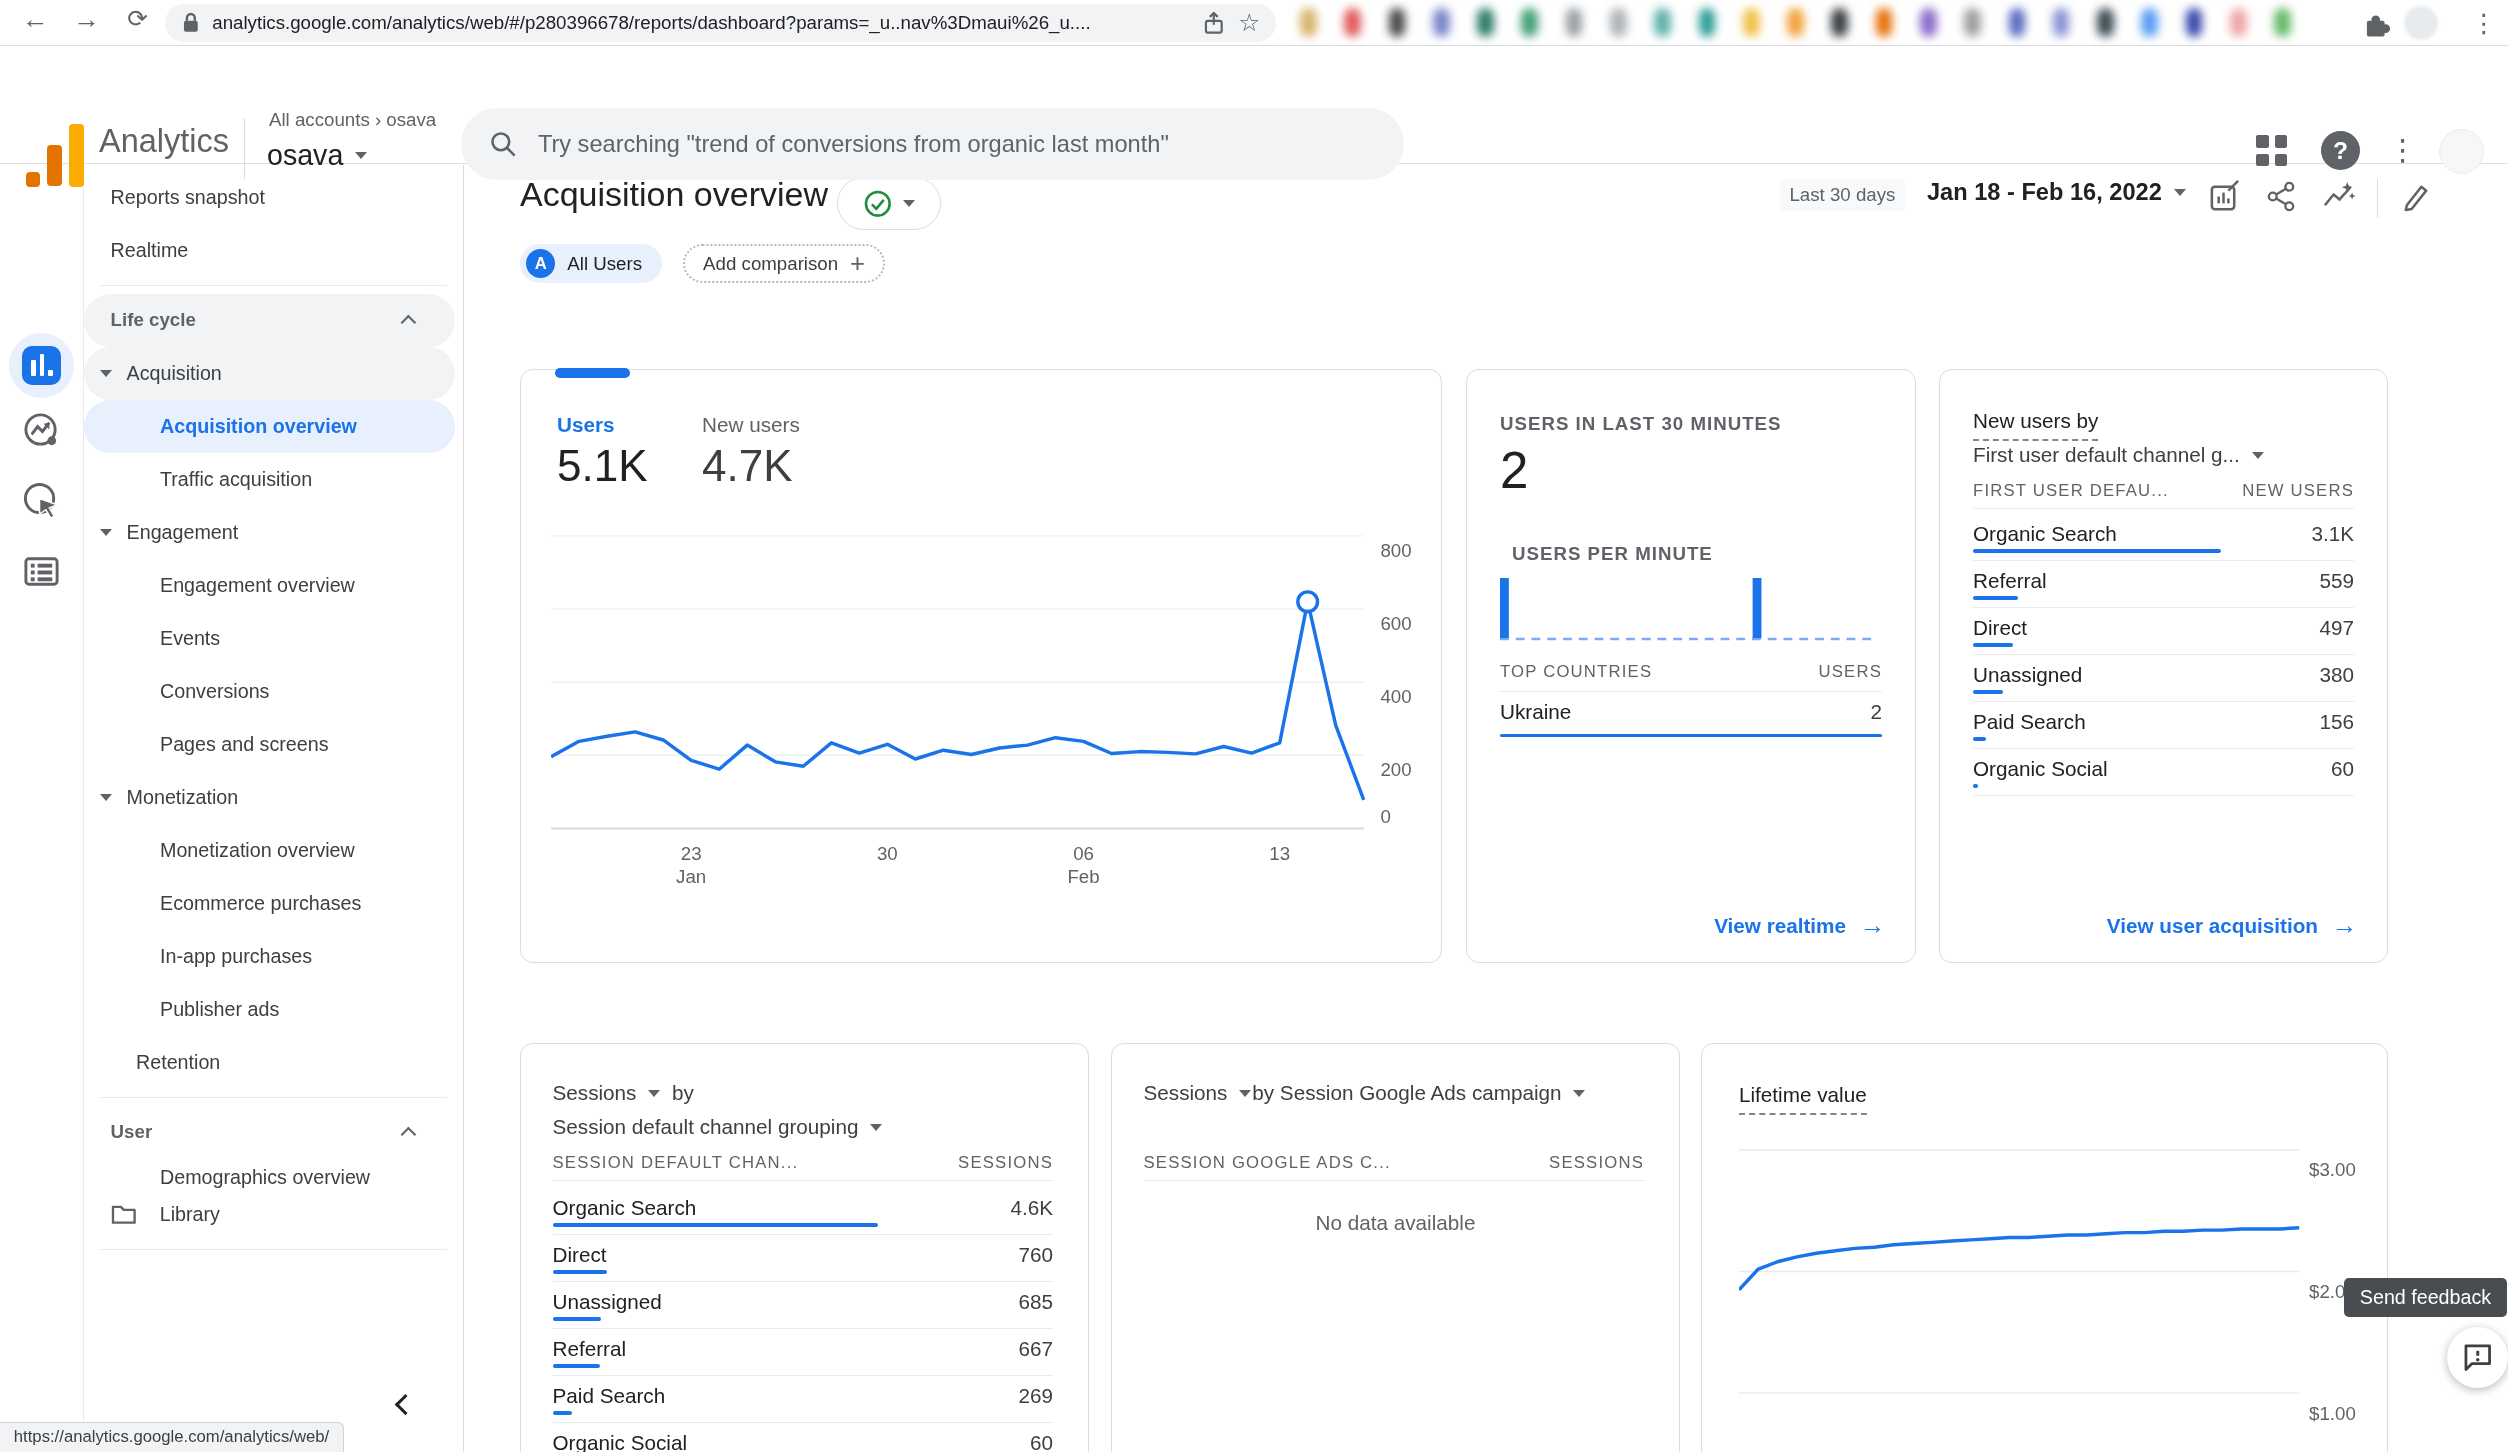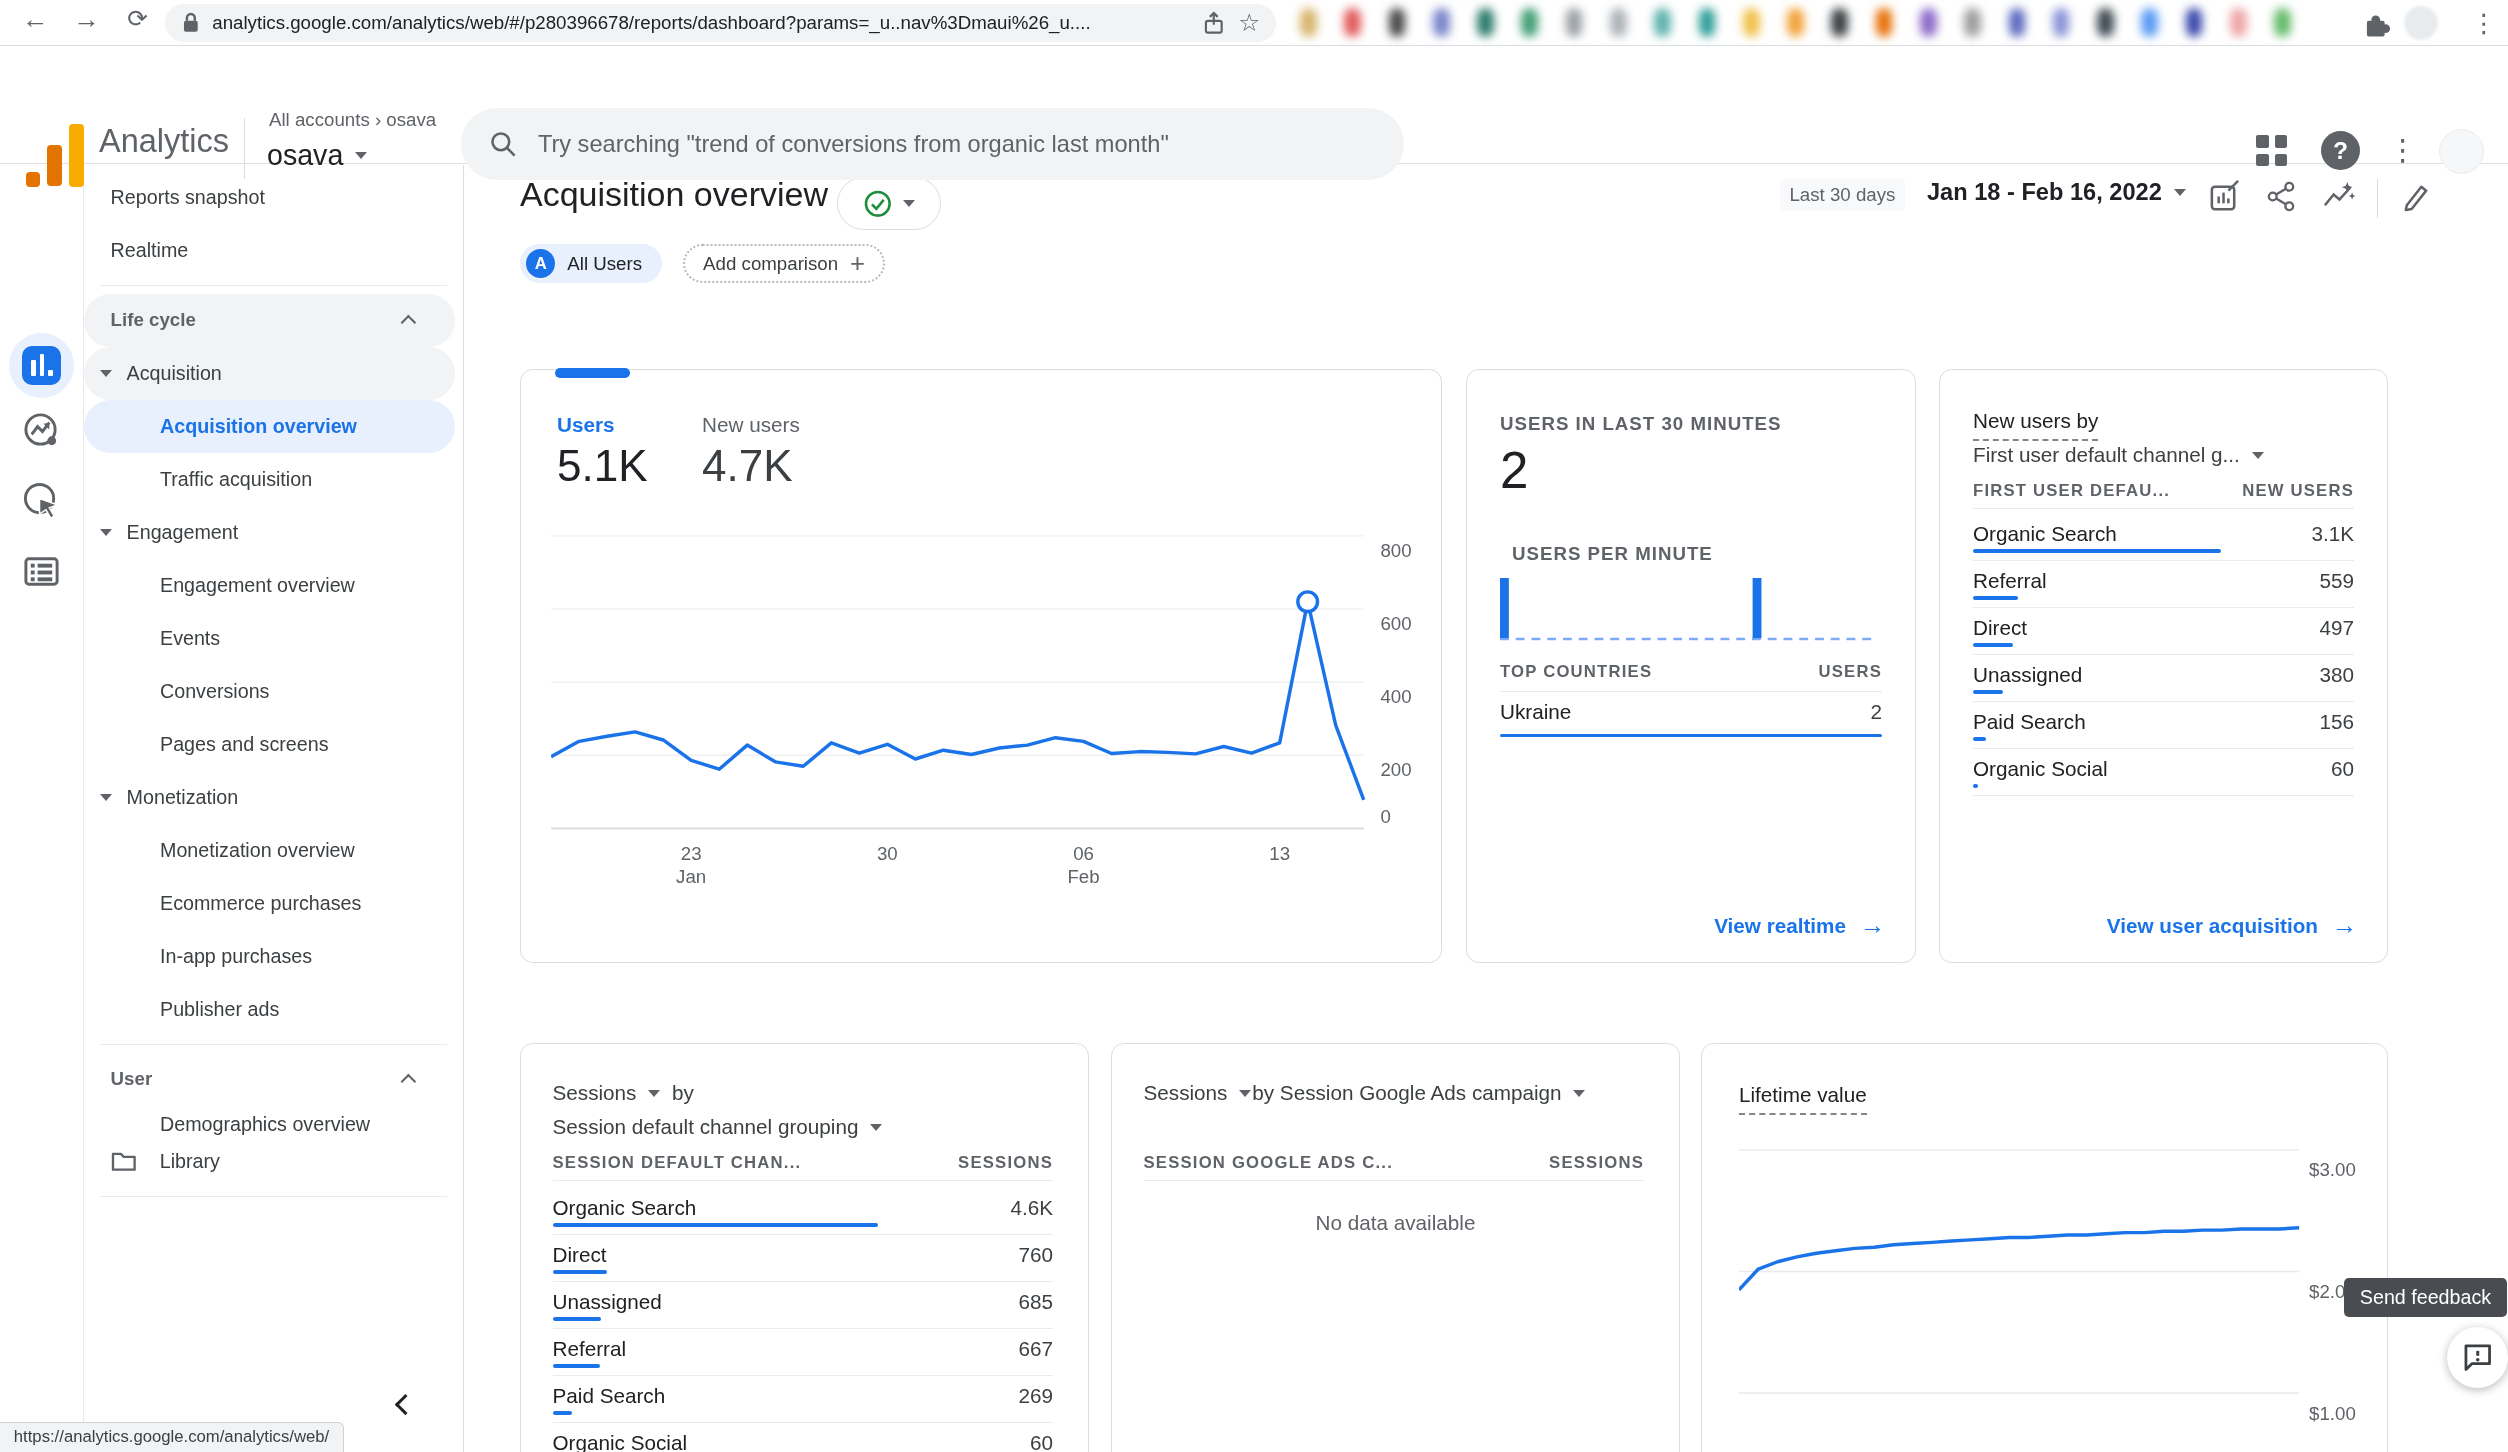--- a/index.html
+++ b/index.html
@@ -62,21 +62,21 @@
   .chip-row{position:absolute;left:55px;top:79px;display:flex;gap:21.7px}
   .chip-all{height:39px;background:#e8f0fe;border-radius:19.7px;display:flex;align-items:center;gap:11.8px;padding:0 19.7px 0 5.9px;font-size:18.7px;color:#202124;cursor:pointer}
   .chip-a{width:29.6px;height:29.6px;border-radius:50%;background:#1a73e8;color:#fff;font-size:16.7px;font-weight:bold;display:flex;align-items:center;justify-content:center}
   .chip-add{height:39px;border:2px dotted #b6babf;border-radius:19.7px;display:flex;align-items:center;gap:11.8px;padding:0 17.7px;font-size:18.7px;color:#3c4043;cursor:pointer}
   .plus{font-size:25.6px;color:#5f6368;font-weight:400}
   .card{position:absolute;background:#fff;border:1px solid #dadce0;border-radius:12.8px}
   .tab-ind{position:absolute;left:34px;top:-2px;width:75px;height:9.9px;border-radius:5.9px;background:#1a73e8}
   .mlabel{position:absolute;font-size:20.7px;font-weight:bold}
   .mval{position:absolute;font-size:44px;color:#202124;font-weight:400}
   .upcase{letter-spacing:1px;color:#5f6368;font-size:18.7px;font-weight:bold}
-  .thead{display:flex;justify-content:space-between;font-size:16.7px;color:#5f6368;letter-spacing:1.2px;font-weight:bold}
+  .thead{display:flex;justify-content:space-between;font-size:16.7px;color:#5f6368;letter-spacing:1.2px;font-weight:normal}
   .trow{position:relative;height:47px;border-bottom:1px solid #e8eaed}
   .tlabel{position:absolute;left:0;top:7.9px;font-size:20.7px;color:#202124}
   .tval{position:absolute;right:0;top:7.9px;font-size:20.7px;color:#3c4043}
   .tbar{position:absolute;left:0;bottom:6.9px;height:3.9px;border-radius:2px;background:#1a73e8}
   .card-link{position:absolute;right:29.6px;bottom:21.7px;font-size:20.7px;color:#1a73e8;font-weight:bold;display:flex;align-items:center;gap:13.8px;cursor:pointer}
   .arrow{font-size:25.6px}
   .dashed-u{border-bottom:2px dashed #80868b;padding-bottom:6.9px}
   .ctitle{font-size:20.7px;color:#202124}
   .ctitle2{font-size:20.7px;color:#3c4043;display:flex;align-items:center}
   .tri{display:inline-block;width:0;height:0;border-left:6.9px solid transparent;border-right:6.9px solid transparent;border-top:7.9px solid #5f6368;margin-left:11.8px}
@@ -245,20 +245,23 @@
       <span>Monetization overview</span>
     </div>
     <div class="nrow l2">
       <span>Ecommerce purchases</span>
     </div>
     <div class="nrow l2">
       <span>In-app purchases</span>
     </div>
     <div class="nrow l2">
       <span>Publisher ads</span>
+    </div>
+    <div class="nrow l1n">
+      <span>Retention</span>
     </div>
     <div class="ndiv"></div>
     <div class="nrow sec">User<span class="chev-up"></span></div>
     <div class="nrow l2 clip">
       <span>Demographics overview</span>
     </div>
     <div class="nrow l0">
       <svg width="25.6" height="23.6" viewBox="0 0 26 24" style="margin-right:23.6px">
         <path d="M2 4 h8 l3 3 h11 v13 h-22 Z" fill="none" stroke="#5f6368" stroke-width="2.4" stroke-linejoin="round"></path>
       </svg>

